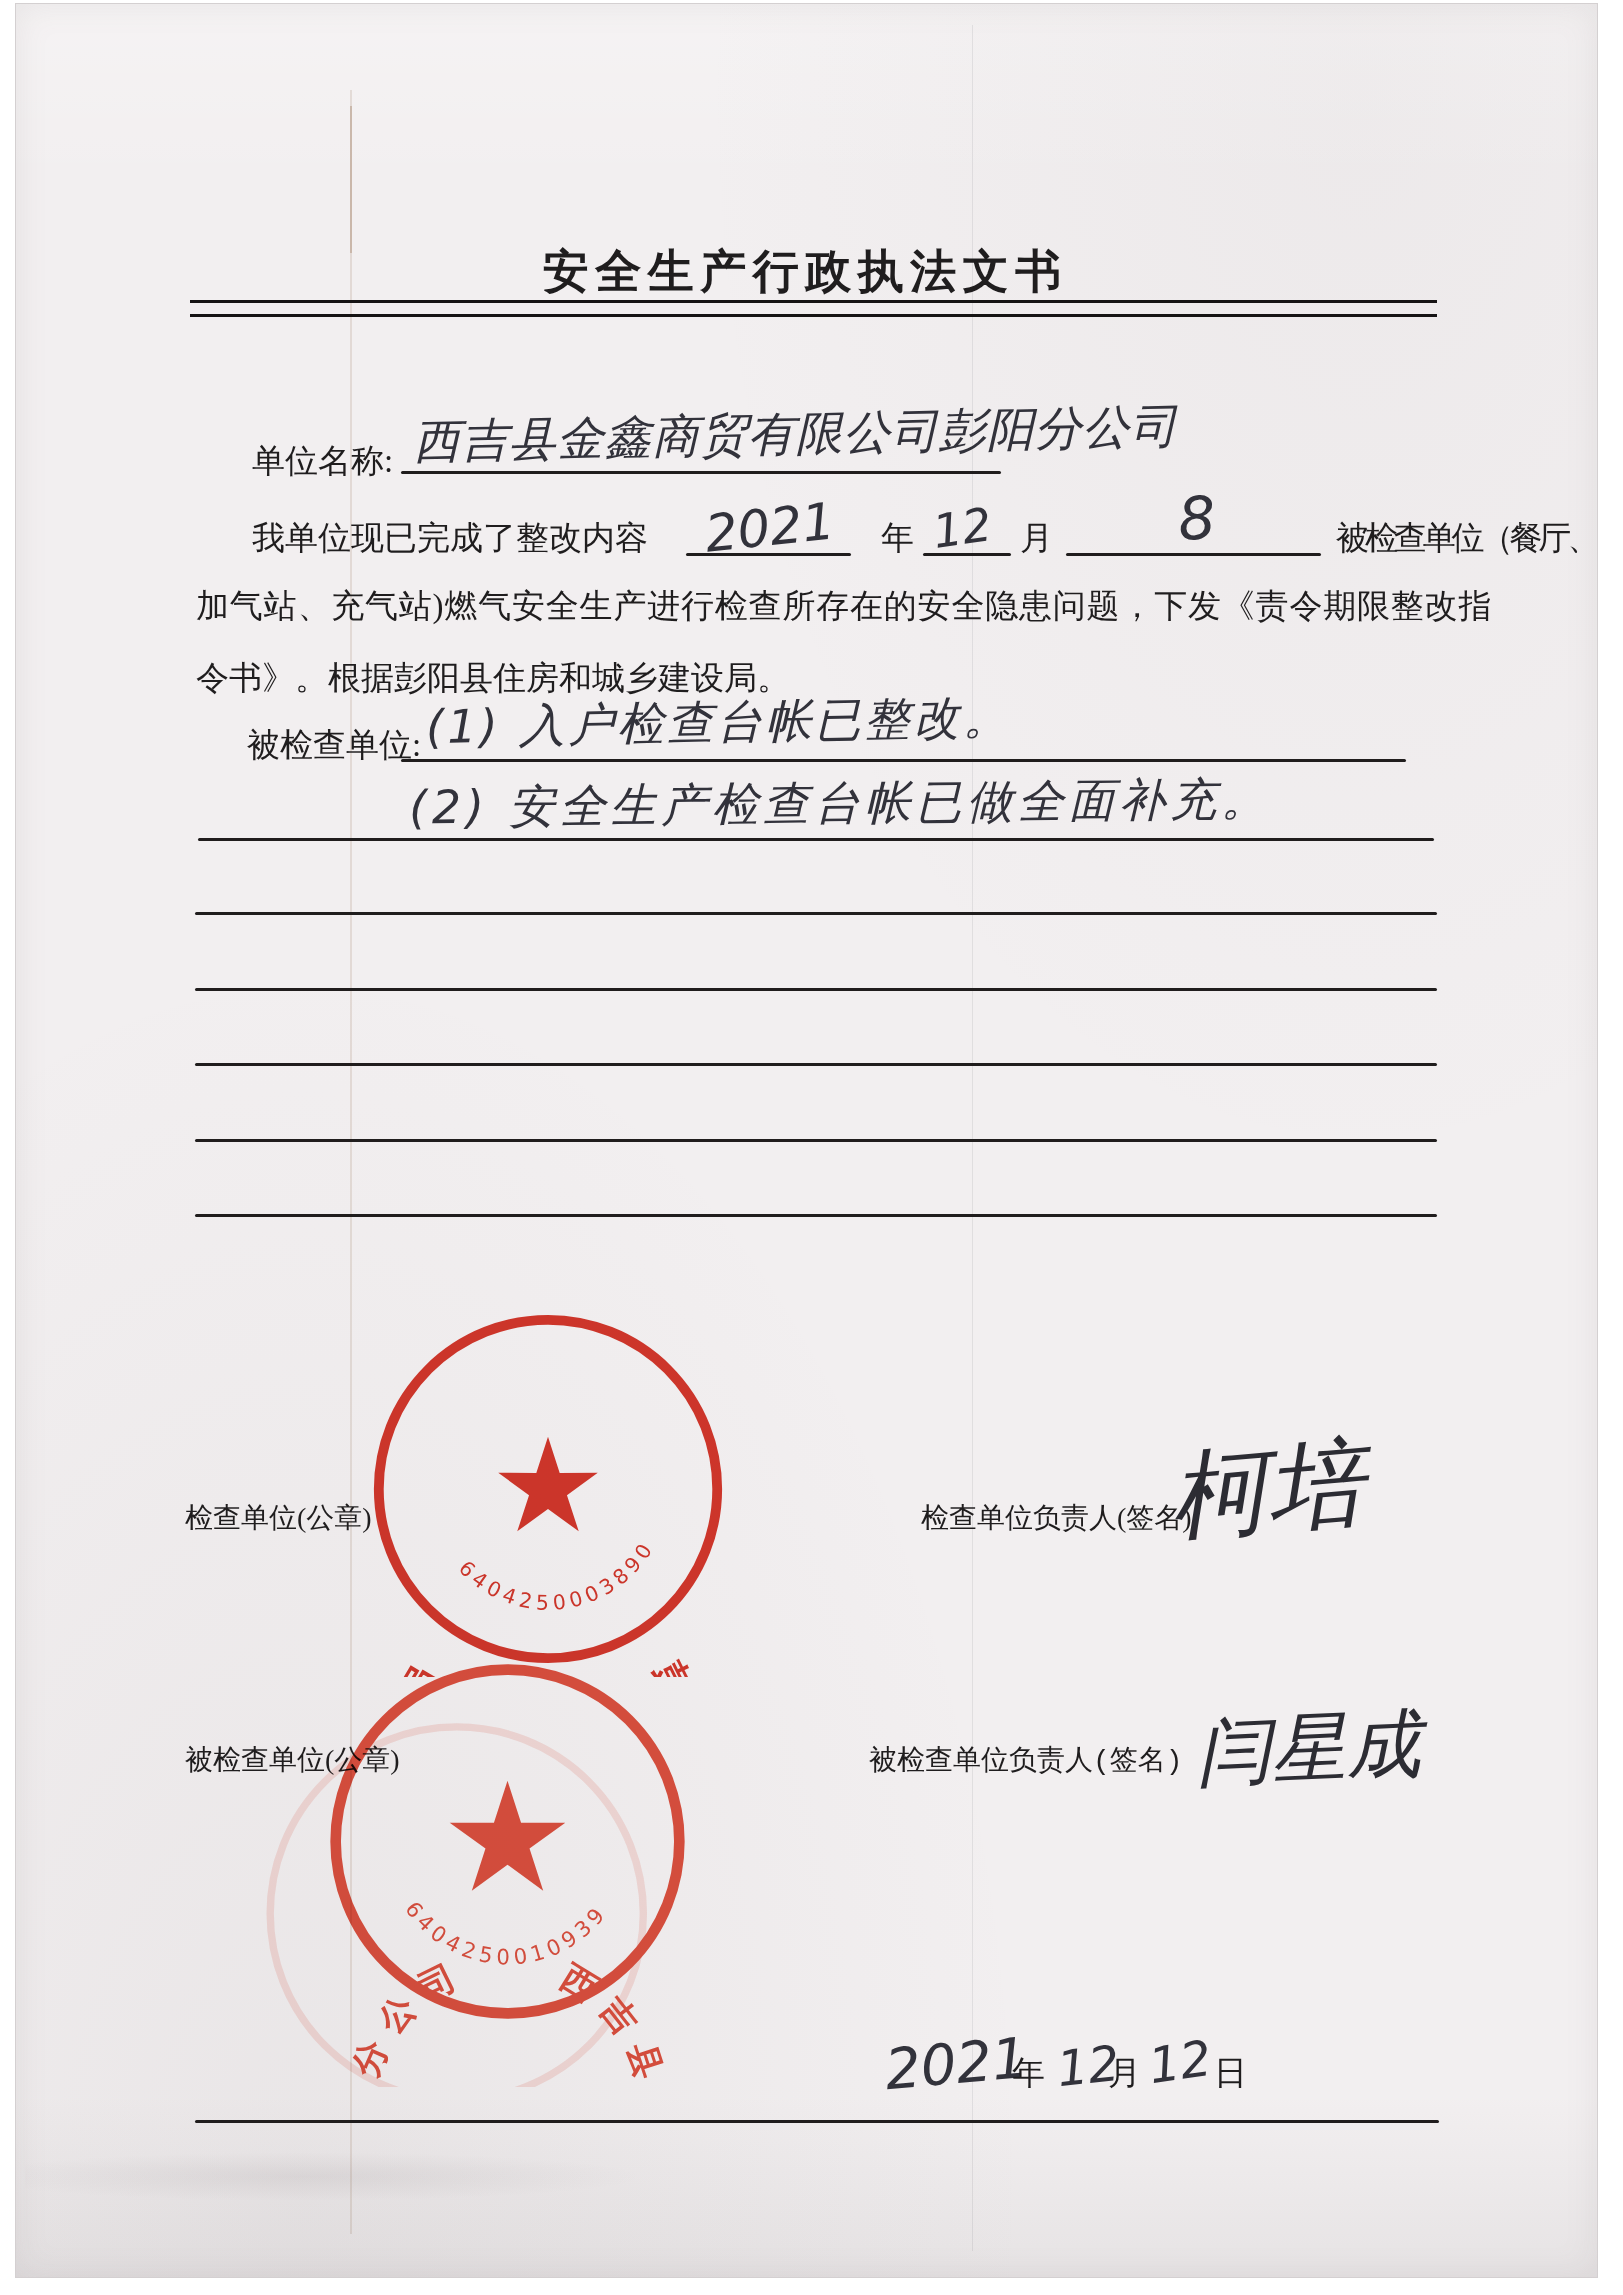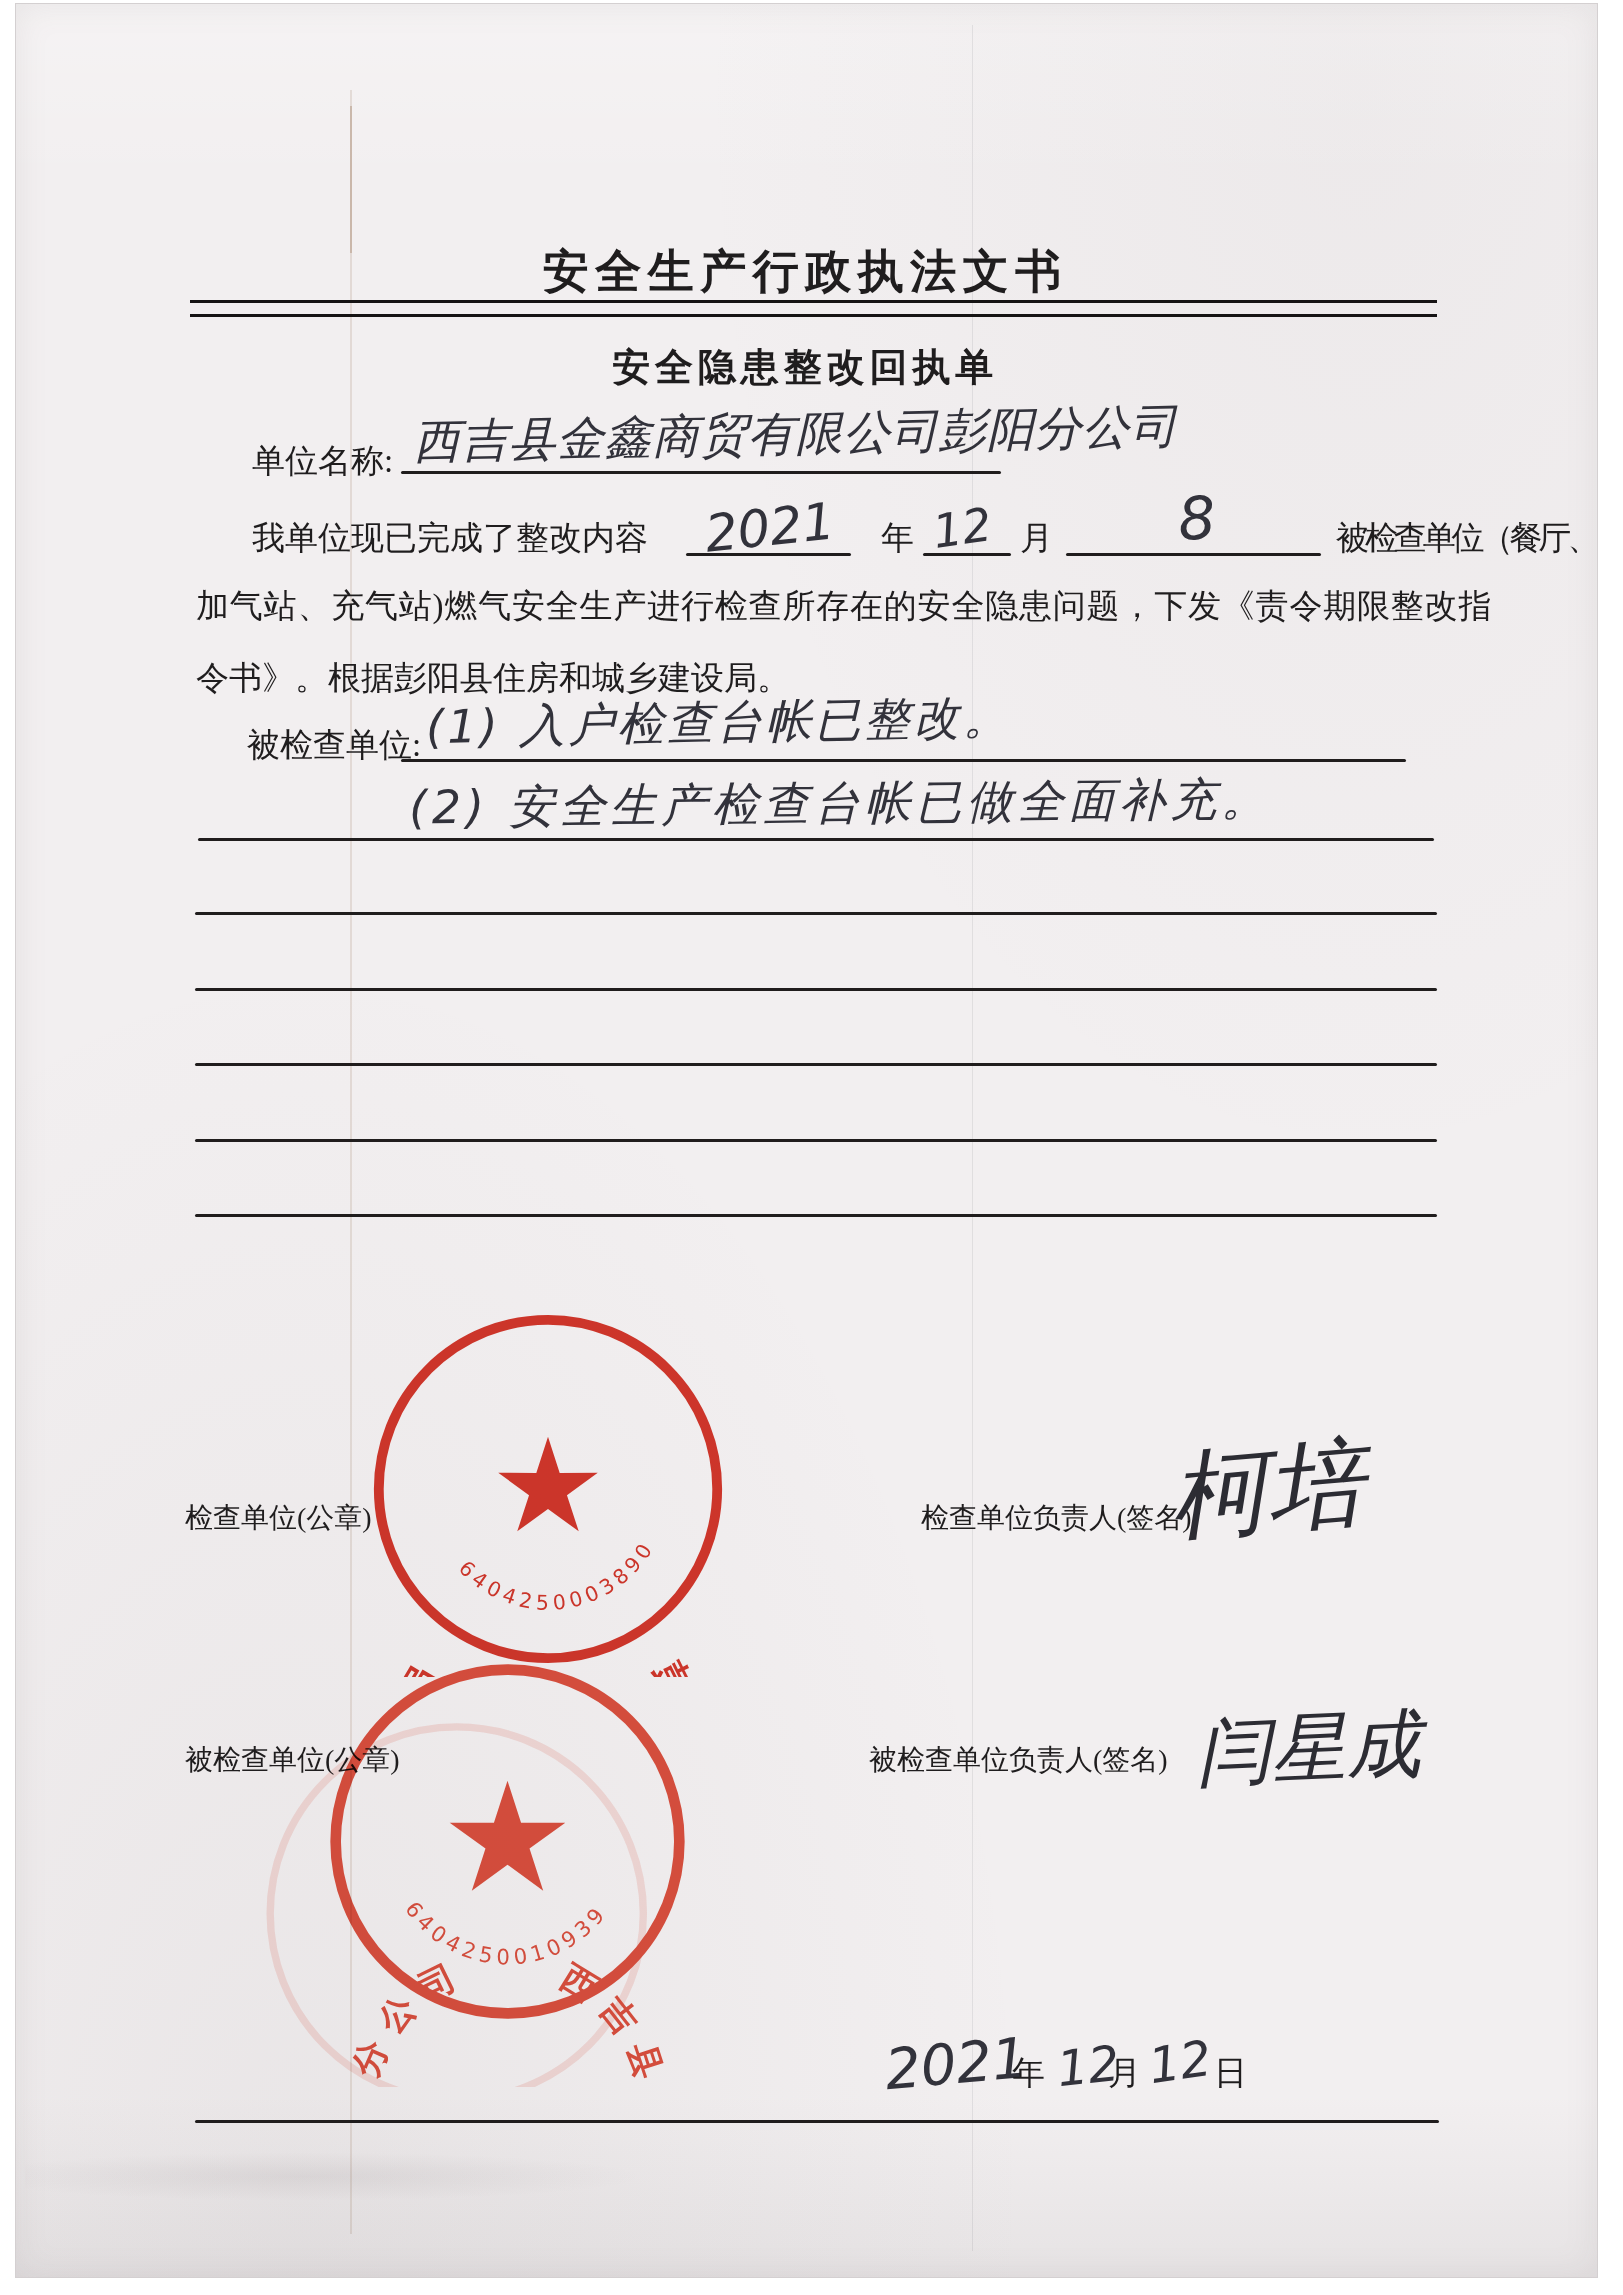--- a/index.html
+++ b/index.html
@@ -30,21 +30,20 @@
 <div class="canvas">
   <div class="paper"></div>
 
   <div class="crease" style="left:350px;top:90px;width:1.6px;height:2144px;background:rgba(146,106,74,0.16);"></div>
   <div class="crease" style="left:350px;top:106px;width:1.6px;height:147px;background:rgba(146,106,74,0.30);"></div>
   <div class="crease" style="left:972px;top:24.6px;width:0.8px;height:2226px;background:rgba(100,100,110,0.12);"></div>
   <div class="crease" style="left:24.6px;top:2152px;width:622px;height:49px;background:radial-gradient(ellipse at 45% 50%, rgba(110,100,102,0.10), rgba(0,0,0,0) 70%);"></div>
 
   <div class="abs printed doc-title" style="top:241px;">安全生产行政执法文书</div>
   <div class="abs double-rule"></div>
-  <div class="abs printed doc-subtitle" style="top:342px;">安全隐患整改回执单</div>
 
   <div class="abs printed body-text" style="left:252px;top:439px;">单位名称:</div>
   <div class="rule-line" style="left:401px;top:471px;width:600px;"></div>
   <div class="abs hand" style="left:413px;top:403px;font-size:47px;transform:rotate(-1.2deg);letter-spacing:0.8px;">西吉县金鑫商贸有限公司彭阳分公司</div>
 
   <div class="abs printed body-text" style="left:252px;top:516px;">我单位现已完成了整改内容</div>
   <div class="rule-line" style="left:686px;top:553px;width:165px;"></div>
   <div class="abs hand" style="left:705px;top:498px;font-size:51px;transform:rotate(-6deg);">2021</div>
   <div class="abs printed body-text" style="left:881px;top:516px;">年</div>
   <div class="rule-line" style="left:923px;top:553px;width:88px;"></div>
@@ -67,21 +66,21 @@
   <div class="rule-line" style="left:195px;top:988px;width:1242px;"></div>
   <div class="rule-line" style="left:195px;top:1063px;width:1242px;"></div>
   <div class="rule-line" style="left:195px;top:1139px;width:1242px;"></div>
   <div class="rule-line" style="left:195px;top:1214px;width:1242px;"></div>
 
   <div class="abs printed label-text" style="left:185px;top:1499px;">检查单位(公章)</div>
   <div class="abs printed label-text" style="left:921px;top:1499px;font-family:Liberation Serif, serif;">检查单位负责人(签名)</div>
   <div class="abs hand" style="left:1170px;top:1426px;font-size:97px;transform:rotate(-5deg);color:#2c2c33;">柯培</div>
 
   <div class="abs printed label-text" style="left:185px;top:1741px;">被检查单位(公章)</div>
-  <div class="abs printed label-text" style="left:869px;top:1741px;">被检查单位负责人(签名)</div>
+  <div class="abs printed label-text" style="left:869px;top:1741px;font-family:Liberation Mono, monospace;">被检查单位负责人(签名)</div>
   <div class="abs hand" style="left:1196px;top:1699px;font-size:75px;transform:rotate(-2.5deg);color:#2c2c33;">闫星成</div>
 
   <svg class="seal-svg" style="left:360px;top:1301px;opacity:0.92;" width="376" height="376" viewBox="0 0 460 460">
     <defs>
       <path id="seal1-ring-path" d="M 230,392 A 162,162 0 1,1 229.9,392"></path>
       <path id="seal1-serial-path" d="M 102,304 A 148,148 0 0,0 358,304"></path>
     </defs>
     <circle cx="230" cy="230" r="207" fill="none" stroke="#d6281b" stroke-width="12"></circle>
     <path fill="#d6281b" d="M 230,166 L 244.3,210.3 L 290.9,210.2 L 253.2,237.5 L 267.6,281.8 L 230,254.4 L 192.4,281.8 L 206.8,237.5 L 169.1,210.2 L 215.7,210.3 Z"></path>
     <text font-size="47" font-weight="bold" letter-spacing="20" fill="#d6281b" font-family="Liberation Serif, DejaVu Serif, serif">

